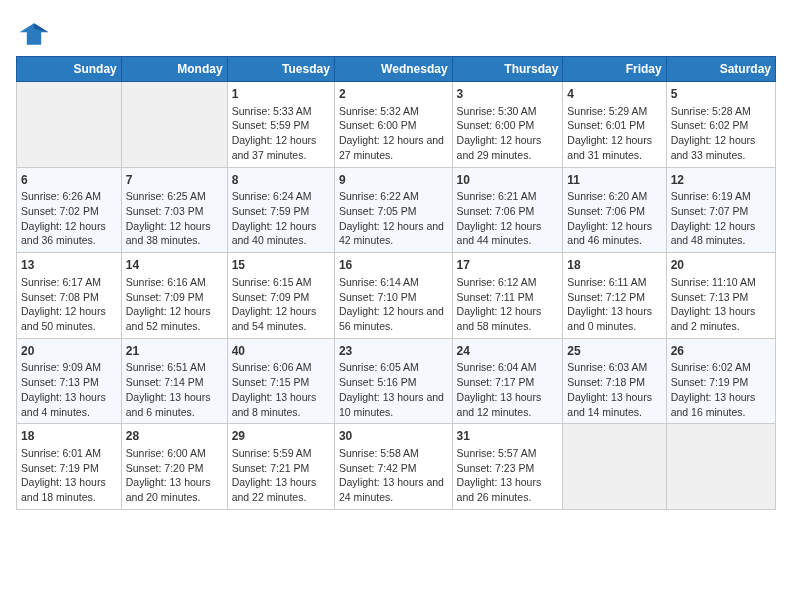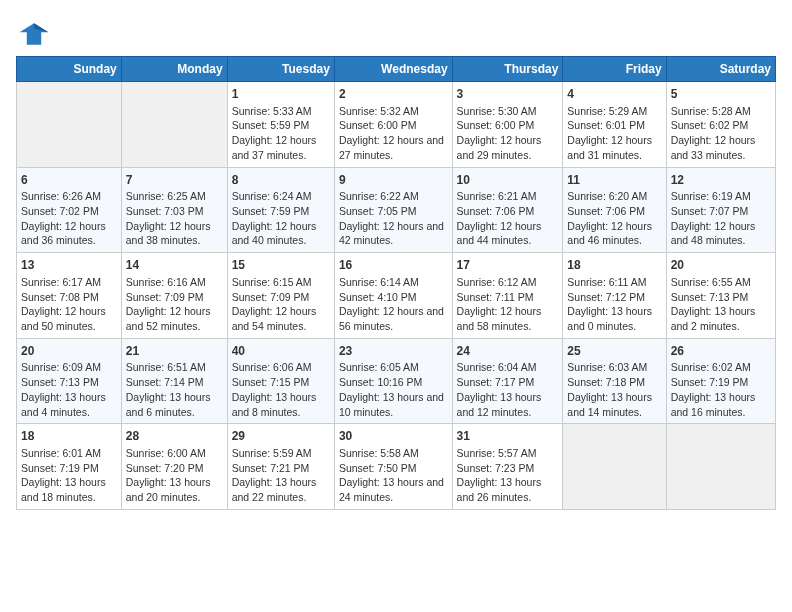--- a/index.html
+++ b/index.html
@@ -213,65 +213,65 @@
         </td>
         <td>
           <span class="day-num">15</span>
           <div>Sunrise: 6:15 AM</div>
           <div>Sunset: 7:09 PM</div>
           <div>Daylight: 12 hours and 54 minutes.</div>
         </td>
         <td>
           <span class="day-num">16</span>
           <div>Sunrise: 6:14 AM</div>
-          <div>Sunset: 4:10 PM</div>
+          <div>Sunset: 7:10 PM</div>
           <div>Daylight: 12 hours and 56 minutes.</div>
         </td>
         <td>
           <span class="day-num">17</span>
           <div>Sunrise: 6:12 AM</div>
           <div>Sunset: 7:11 PM</div>
           <div>Daylight: 12 hours and 58 minutes.</div>
         </td>
         <td>
           <span class="day-num">18</span>
           <div>Sunrise: 6:11 AM</div>
           <div>Sunset: 7:12 PM</div>
           <div>Daylight: 13 hours and 0 minutes.</div>
         </td>
         <td>
           <span class="day-num">20</span>
-          <div>Sunrise: 6:55 AM</div>
+          <div>Sunrise: 11:10 AM</div>
           <div>Sunset: 7:13 PM</div>
           <div>Daylight: 13 hours and 2 minutes.</div>
         </td>
       </tr>
       <tr>
         <td>
           <span class="day-num">20</span>
-          <div>Sunrise: 6:09 AM</div>
+          <div>Sunrise: 9:09 AM</div>
           <div>Sunset: 7:13 PM</div>
           <div>Daylight: 13 hours and 4 minutes.</div>
         </td>
         <td>
           <span class="day-num">21</span>
           <div>Sunrise: 6:51 AM</div>
           <div>Sunset: 7:14 PM</div>
           <div>Daylight: 13 hours and 6 minutes.</div>
         </td>
         <td>
           <span class="day-num">40</span>
           <div>Sunrise: 6:06 AM</div>
           <div>Sunset: 7:15 PM</div>
           <div>Daylight: 13 hours and 8 minutes.</div>
         </td>
         <td>
           <span class="day-num">23</span>
           <div>Sunrise: 6:05 AM</div>
-          <div>Sunset: 10:16 PM</div>
+          <div>Sunset: 5:16 PM</div>
           <div>Daylight: 13 hours and 10 minutes.</div>
         </td>
         <td>
           <span class="day-num">24</span>
           <div>Sunrise: 6:04 AM</div>
           <div>Sunset: 7:17 PM</div>
           <div>Daylight: 13 hours and 12 minutes.</div>
         </td>
         <td>
           <span class="day-num">25</span>
@@ -301,21 +301,21 @@
         </td>
         <td>
           <span class="day-num">29</span>
           <div>Sunrise: 5:59 AM</div>
           <div>Sunset: 7:21 PM</div>
           <div>Daylight: 13 hours and 22 minutes.</div>
         </td>
         <td>
           <span class="day-num">30</span>
           <div>Sunrise: 5:58 AM</div>
-          <div>Sunset: 7:50 PM</div>
+          <div>Sunset: 7:42 PM</div>
           <div>Daylight: 13 hours and 24 minutes.</div>
         </td>
         <td>
           <span class="day-num">31</span>
           <div>Sunrise: 5:57 AM</div>
           <div>Sunset: 7:23 PM</div>
           <div>Daylight: 13 hours and 26 minutes.</div>
         </td>
         <td class="empty"></td>
         <td class="empty"></td>

